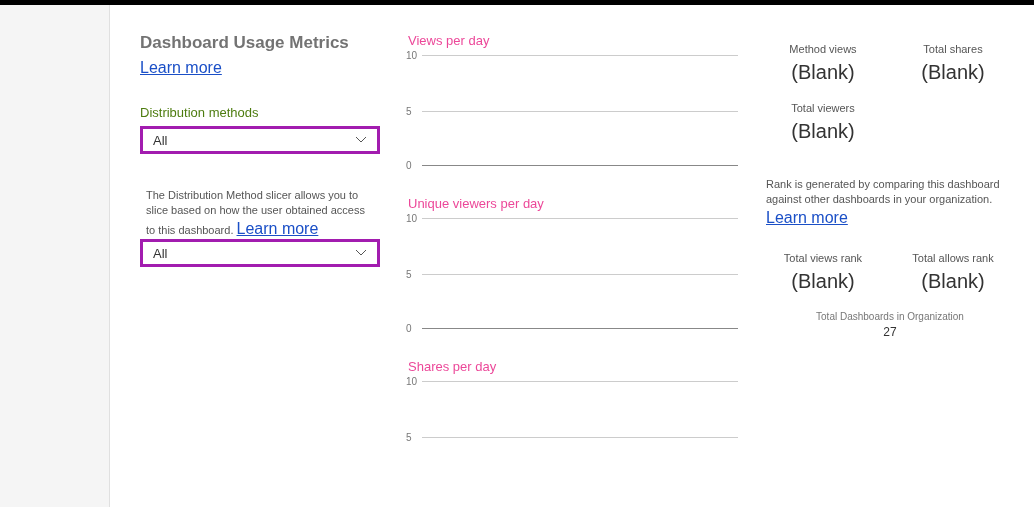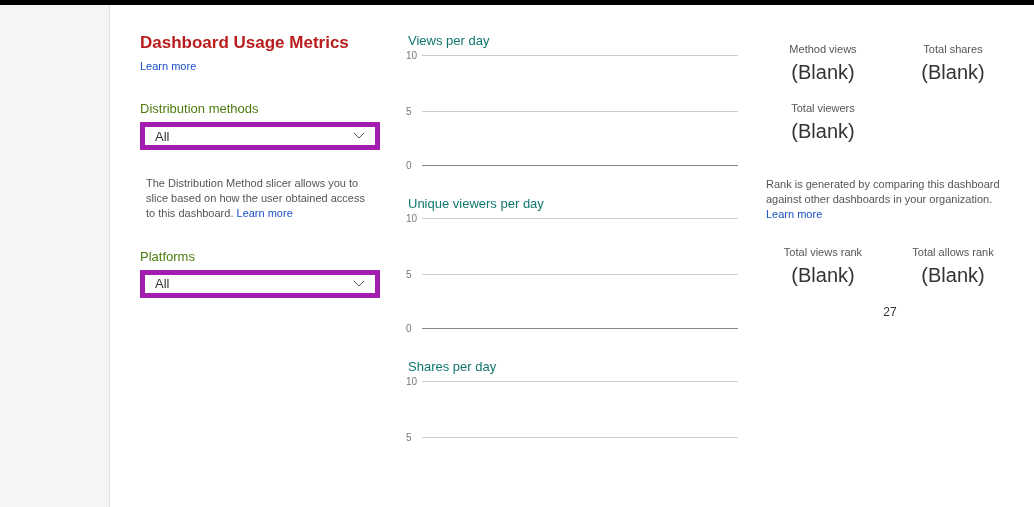--- a/index.html
+++ b/index.html
@@ -40,69 +40,70 @@
     width: 330px;
     flex-shrink: 0;
   }
   .col-right {
     flex: 1;
     padding-top: 10px;
   }
   h1.title {
     font-size: 17px;
     font-weight: 700;
-    color: #b91c1c;
+    color: #737373;
     margin-bottom: 6px;
   }
   .desc {
     font-size: 11px;
     color: #555;
     line-height: 1.35;
     margin-bottom: 2px;
   }
   a.link {
     color: #1a4fc7;
-    font-size: 11px;
+    text-decoration: underline;
+    font-size: 16px;
     cursor: pointer;
   }
   .section-label {
     font-size: 13px;
     color: #4d7c0f;
     font-weight: 400;
     margin-top: 28px;
     margin-bottom: 6px;
   }
   .select {
-    border: 5px solid #a21caf;
+    border: 3px solid #a21caf;
     height: 28px;
     display: flex;
     align-items: center;
     justify-content: space-between;
     padding: 0 10px;
     font-size: 13px;
     cursor: pointer;
     background: #fff;
   }
   .chev {
     width: 12px;
     height: 12px;
   }
   .helper {
     font-size: 11px;
     color: #555;
     line-height: 1.35;
-    margin-top: 26px;
+    margin-top: 34px;
     padding: 0 6px;
   }
   .chart-block {
     margin-bottom: 24px;
   }
   .chart-title {
     font-size: 13px;
-    color: #0f766e;
+    color: #ec4899;
     margin-bottom: 4px;
   }
   .chart-area {
     position: relative;
     height: 120px;
     border-left: 0;
   }
   .yaxis-label {
     position: absolute;
     left: -2px;
@@ -174,21 +175,20 @@
         <span>All</span>
         <svg class="chev" viewBox="0 0 12 12">
             <path d="M1 3 L6 8 L11 3" stroke="#555" stroke-width="1" fill="none"></path>
           </svg>
       </div>
       <p class="helper">
         <span>The Distribution Method slicer allows you to slice based on how the user obtained access to this dashboard.</span>
         <a class="link">Learn more</a>
       </p>
 
-      <div class="section-label">Platforms</div>
       <div class="select">
         <span>All</span>
         <svg class="chev" viewBox="0 0 12 12">
             <path d="M1 3 L6 8 L11 3" stroke="#555" stroke-width="1" fill="none"></path>
           </svg>
       </div>
     </div>
 
     <div class="col-mid">
       <div class="chart-block">
@@ -252,17 +252,18 @@
         <div class="metric">
           <div class="metric-label">Total views rank</div>
           <div class="metric-value">(Blank)</div>
         </div>
         <div class="metric">
           <div class="metric-label">Total allows rank</div>
           <div class="metric-value">(Blank)</div>
         </div>
       </div>
 
+      <div class="total-dash-label">Total Dashboards in Organization</div>
       <div class="total-dash-value">27</div>
     </div>
 
   </div>
 </div>
 
 </body></html>

